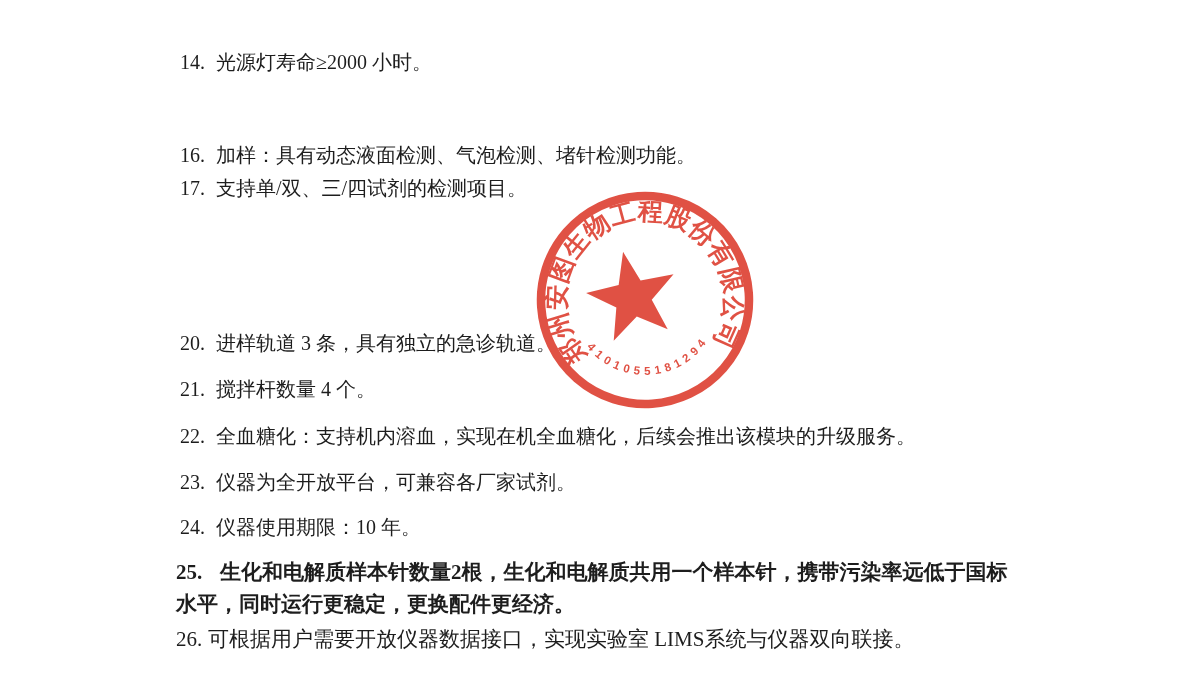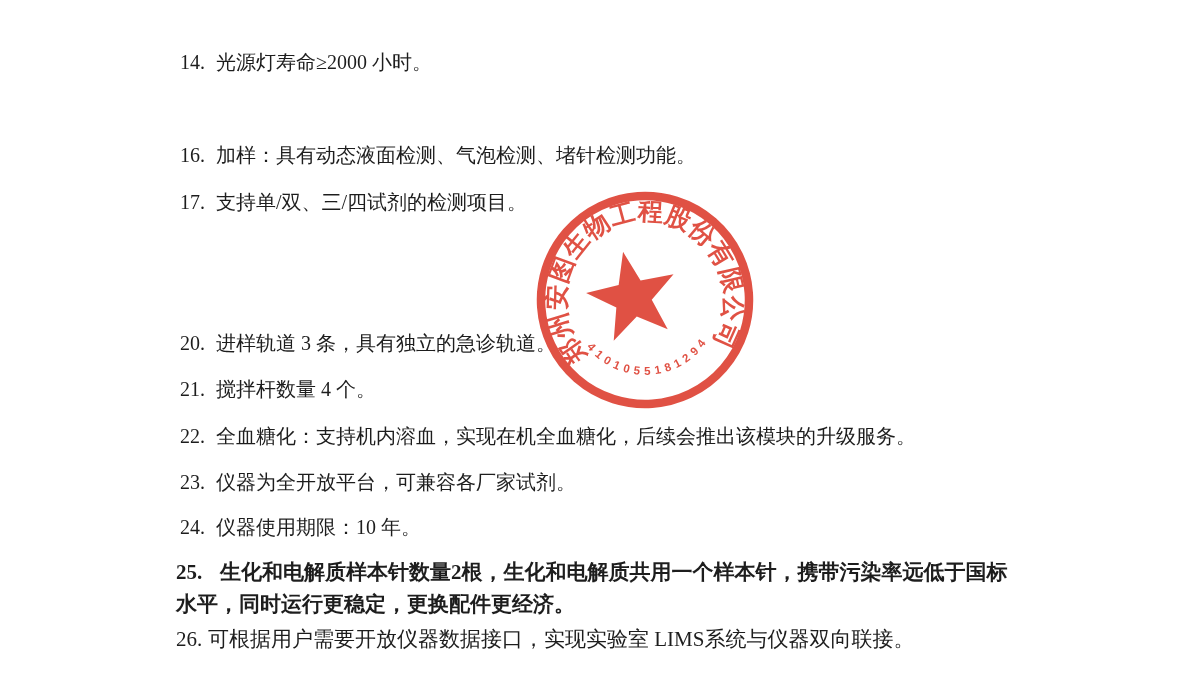--- a/index.html
+++ b/index.html
@@ -25,21 +25,21 @@
   .seal-company { font-size:25px; font-weight:bold; }
   .seal-number { font-size:11.5px; font-family:"Liberation Sans","DejaVu Sans",sans-serif; font-weight:bold; }
 </style>
 </head>
 <body>
 
 <div class="page">
 
   <p class="line" style="top:46px"><span class="num">14.</span><span>光源灯寿命≥2000 小时。</span></p>
   <p class="line" style="top:139px"><span class="num">16.</span><span>加样：具有动态液面检测、气泡检测、堵针检测功能。</span></p>
-  <p class="line" style="top:186px"><span class="num">17.</span><span>支持单/双、三/四试剂的检测项目。</span></p>
+  <p class="line" style="top:172px"><span class="num">17.</span><span>支持单/双、三/四试剂的检测项目。</span></p>
   <p class="line" style="top:327px"><span class="num">20.</span><span>进样轨道 3 条，具有独立的急诊轨道。</span></p>
   <p class="line" style="top:373px"><span class="num">21.</span><span>搅拌杆数量 4 个。</span></p>
   <p class="line" style="top:420px"><span class="num">22.</span><span>全血糖化：支持机内溶血，实现在机全血糖化，后续会推出该模块的升级服务。</span></p>
   <p class="line" style="top:466px"><span class="num">23.</span><span>仪器为全开放平台，可兼容各厂家试剂。</span></p>
   <p class="line" style="top:511px"><span class="num">24.</span><span>仪器使用期限：10 年。</span></p>
   <p class="line l25" style="top:556px"><span class="num">25.</span><span>生化和电解质样本针数量2根，生化和电解质共用一个样本针，携带污染率远低于国标水平，同时运行更稳定，更换配件更经济。</span></p>
   <p class="line l26" style="top:623px"><span class="num">26.</span><span>可根据用户需要开放仪器数据接口，实现实验室 LIMS系统与仪器双向联接。</span></p>
 
   <svg class="stamp" viewBox="0 0 260 260" xmlns="http://www.w3.org/2000/svg">
     <g transform="rotate(-4 130 130)" fill="#dc392a" stroke="none">

